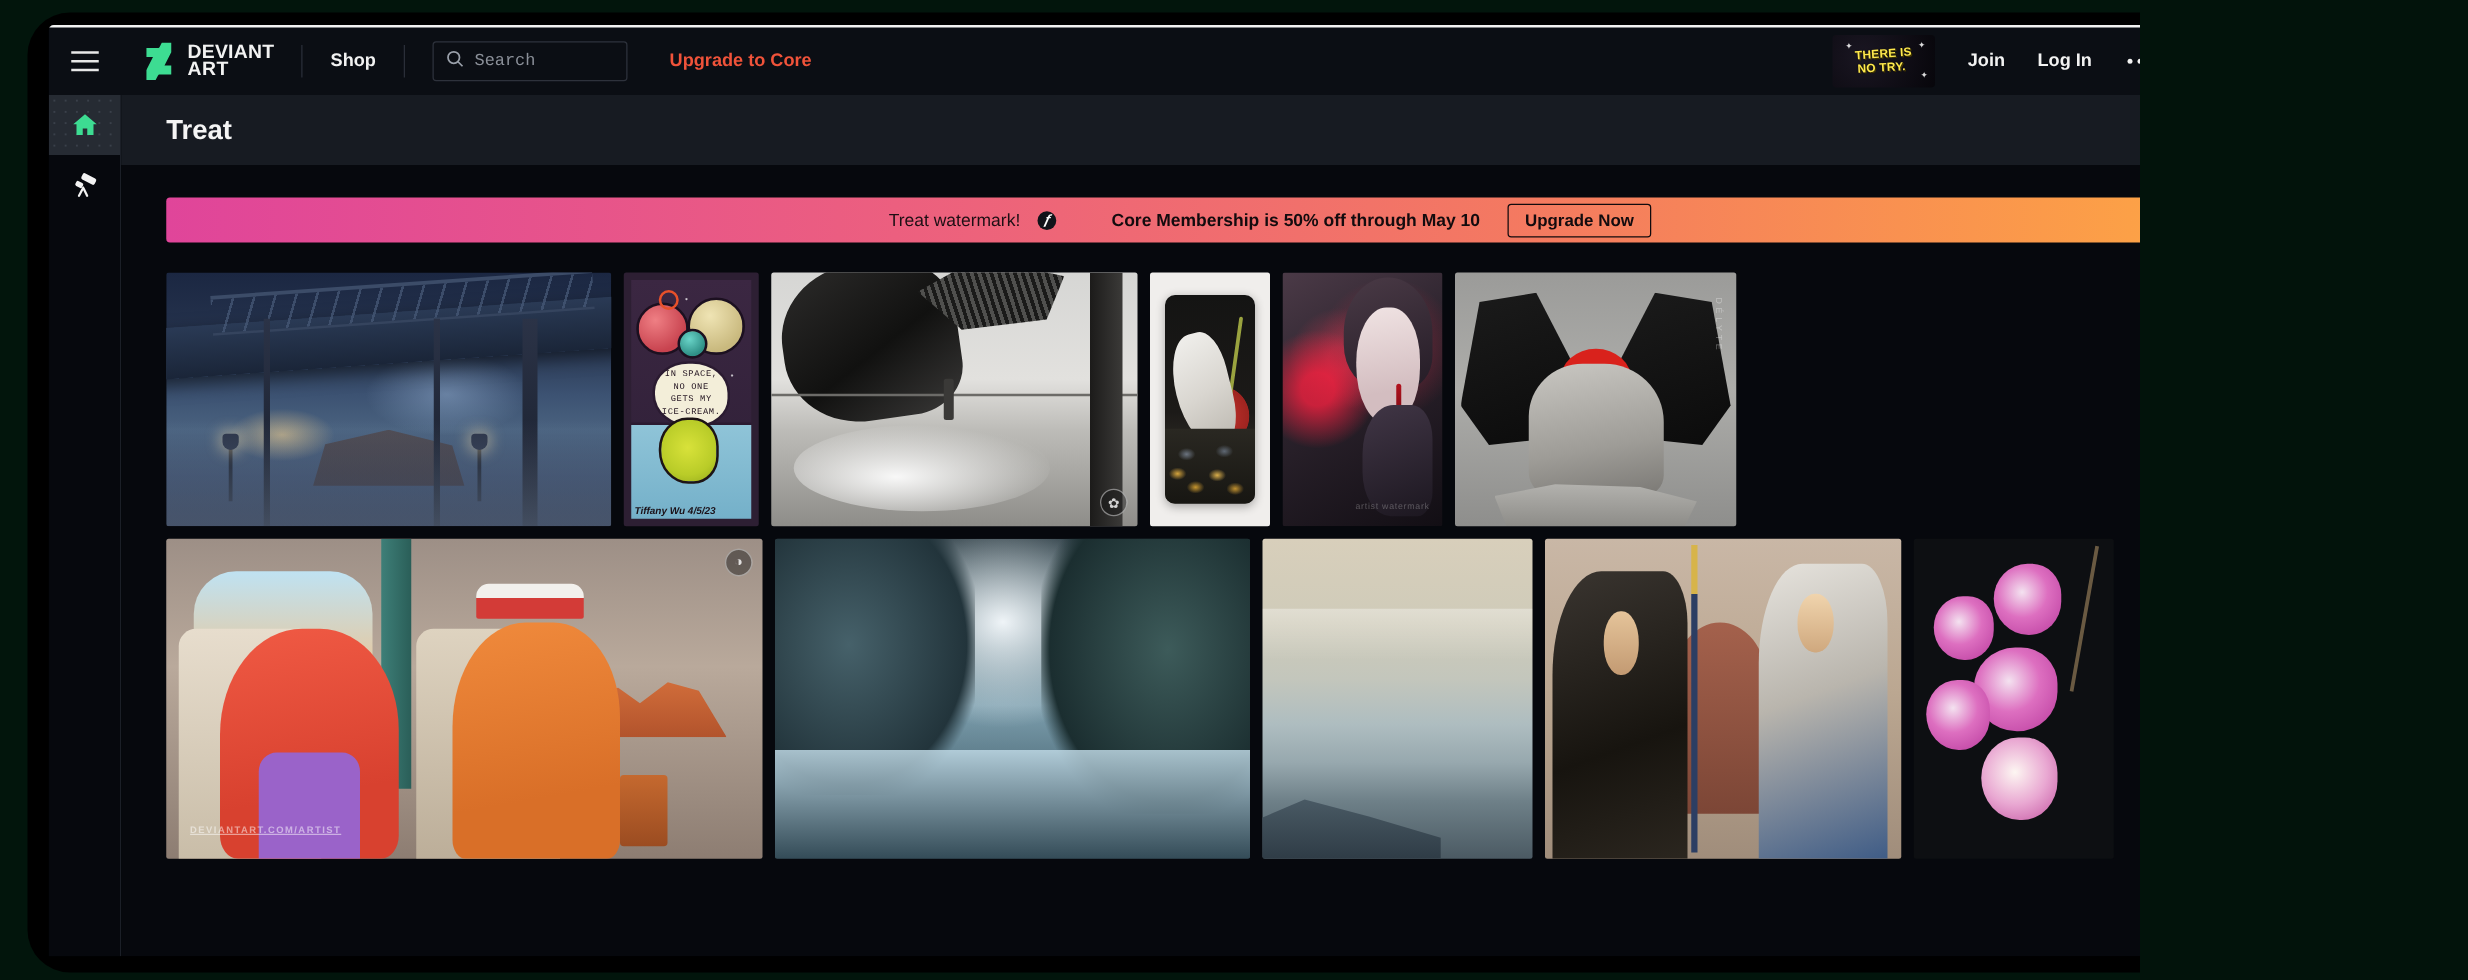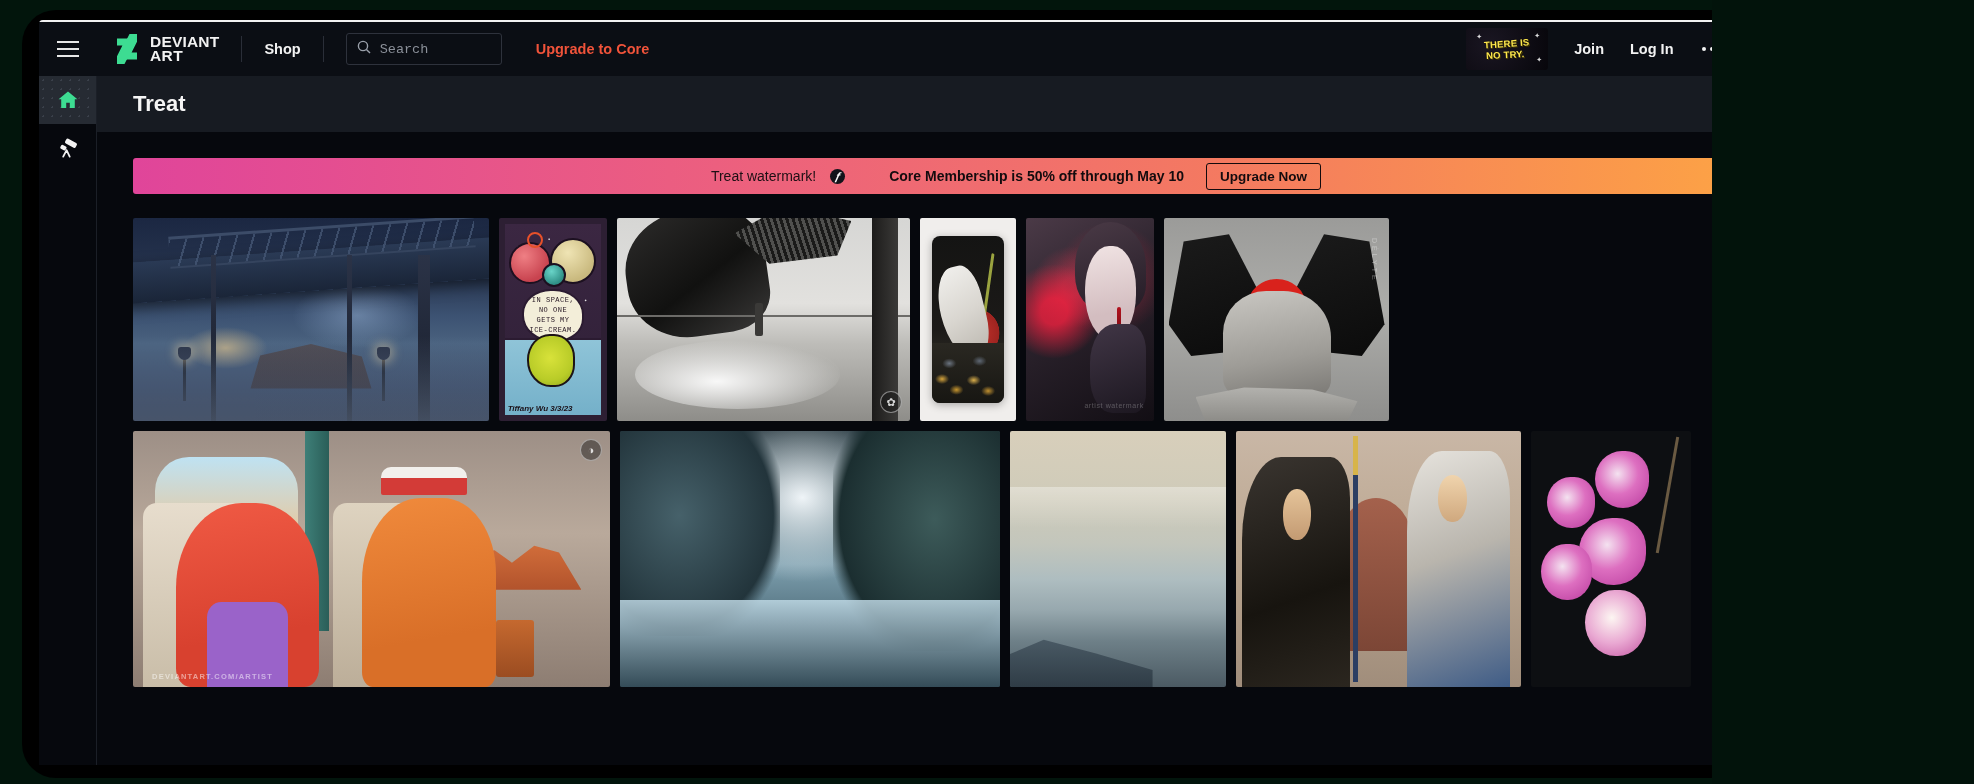--- a/index.html
+++ b/index.html
@@ -463,22 +463,22 @@
   }
   .art-truck .curtain {
     position: absolute; left: 36%; top: 0; width: 5%; height: 78%;
     background: linear-gradient(90deg,#3e7f78,#2a5e58);
   }
   .art-truck .cup {
     position: absolute; right: 16%; bottom: 4%; width: 8%; height: 22%;
     background: linear-gradient(180deg,#c5692f,#9b4c21); border-radius: 3px;
   }
   .art-truck .credit2 {
-    position: absolute; left: 4%; bottom: 6px;
-    font-size: 7.5px; letter-spacing: 1.2px; color: rgba(255,255,255,.5); font-weight: 700;
+    position: absolute; left: 4%; bottom: 19px;
+    font-size: 7.5px; letter-spacing: 1.2px; color: rgba(255,255,255,.5); font-weight: 700; text-decoration: underline;
   }
   .art-river {
     background:
       radial-gradient(ellipse 38% 46% at 48% 26%, rgba(248,252,255,.95), transparent 72%),
       linear-gradient(180deg,#2b3c44 0%,#51707c 34%,#7d9fae 52%,#5b7a88 70%,#31454f 100%);
     position: relative;
   }
   .art-river .treeL {
     position: absolute; left: -2%; top: -4%; width: 44%; height: 84%;
     background: radial-gradient(ellipse at 40% 44%, #46616a 0%, #22343b 66%, transparent 76%);
@@ -672,21 +672,21 @@
                     <div class="sky"></div>
                     <div class="planet1"></div>
                     <div class="planet2"></div>
                     <div class="planet3"></div>
                     <div class="ring"></div>
                     <div class="ground"></div>
                     <div class="bubble">
                       <span class="bubble-text">IN SPACE, NO ONE GETS MY ICE-CREAM.</span>
                     </div>
                     <div class="bird"></div>
-                    <div class="sig sig-text">Tiffany Wu 3/3/23</div>
+                    <div class="sig sig-text">Tiffany Wu 4/5/23</div>
                   </div>
                   <div class="thumb art-horse" style="width: 293px; height: 203px;">
                     <div class="body"></div>
                     <div class="tail"></div>
                     <div class="fence"></div>
                     <div class="man"></div>
                     <div class="dust"></div>
                     <div class="post"></div>
                     <div class="wm">✿</div>
                   </div>

